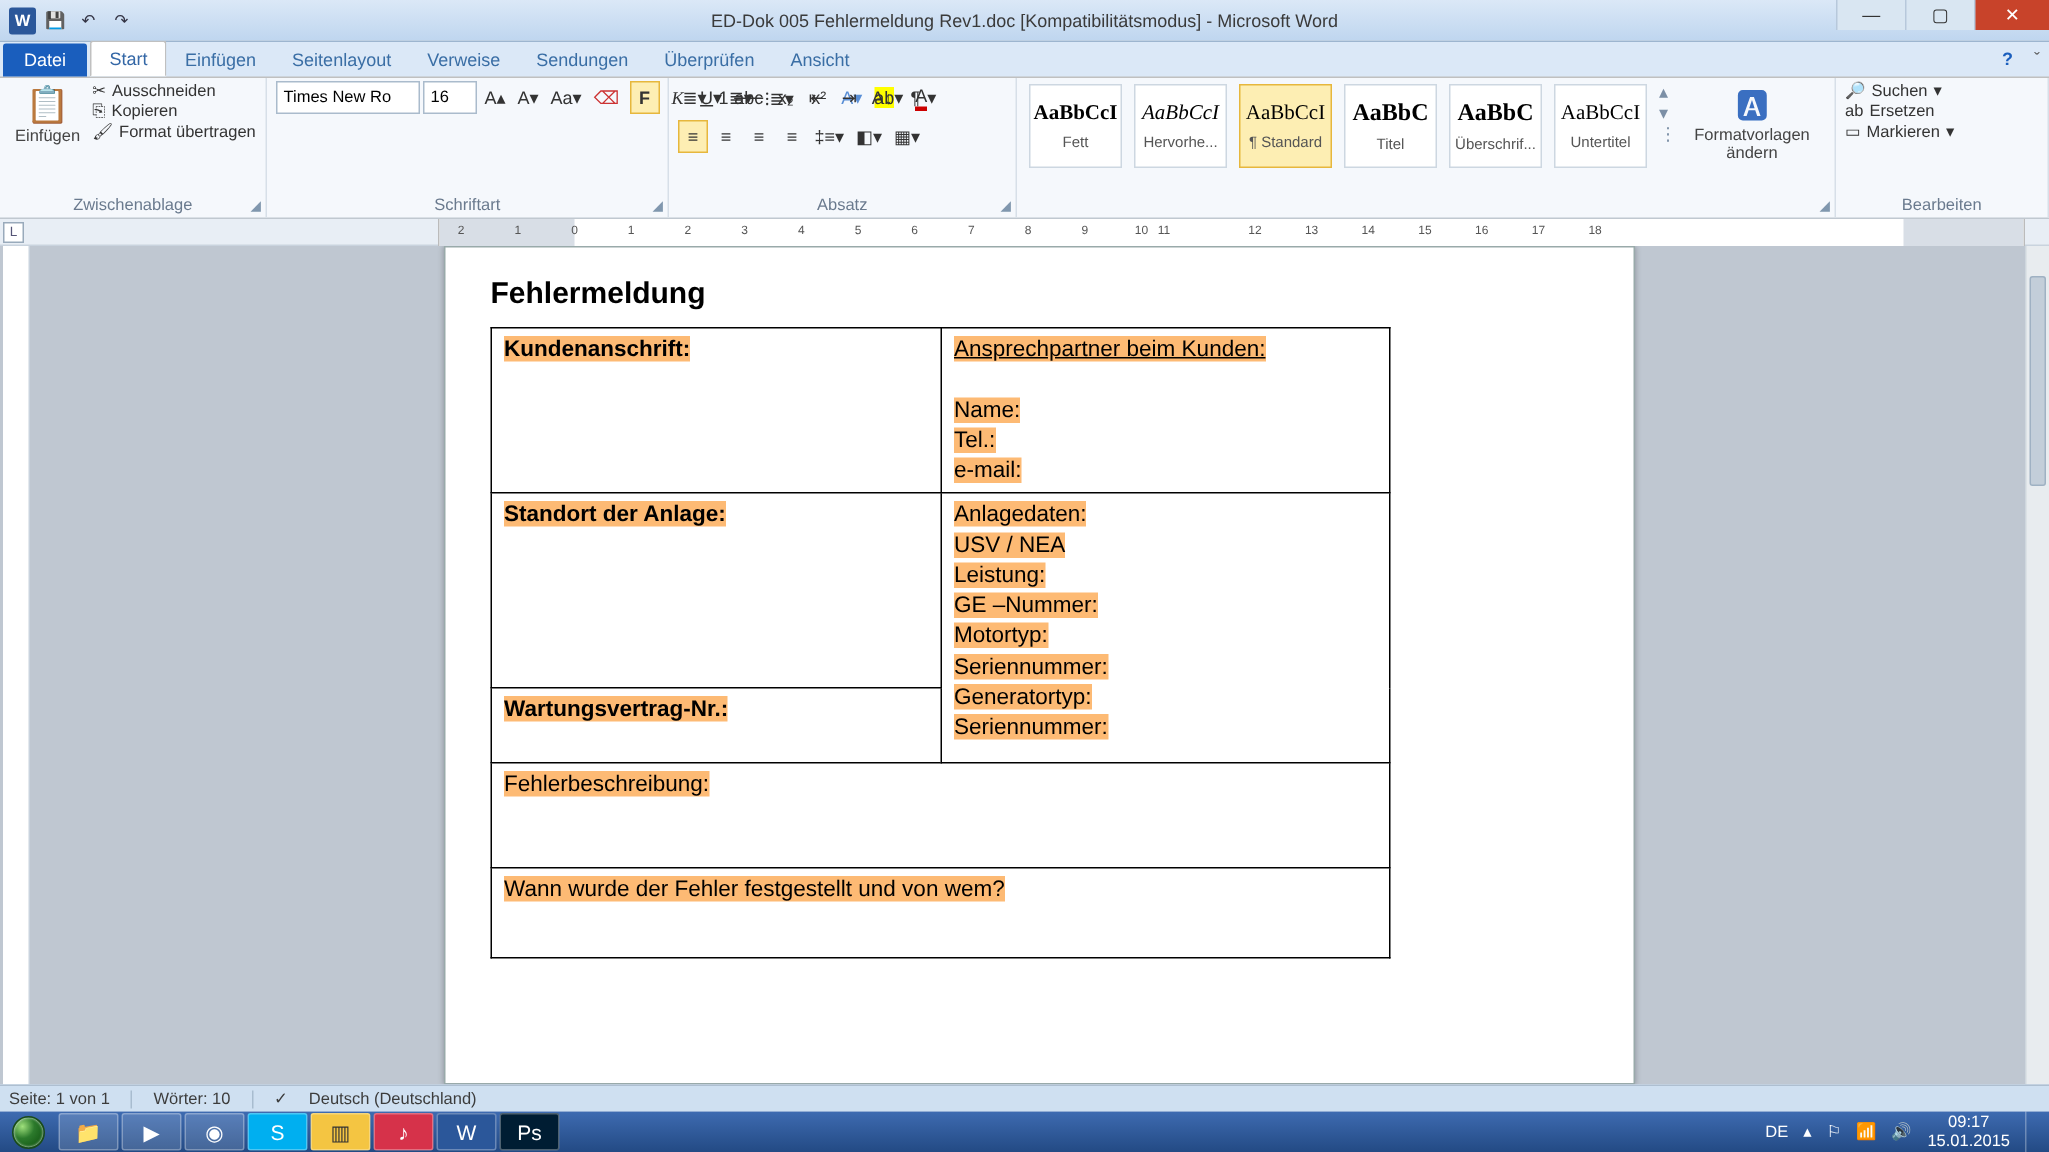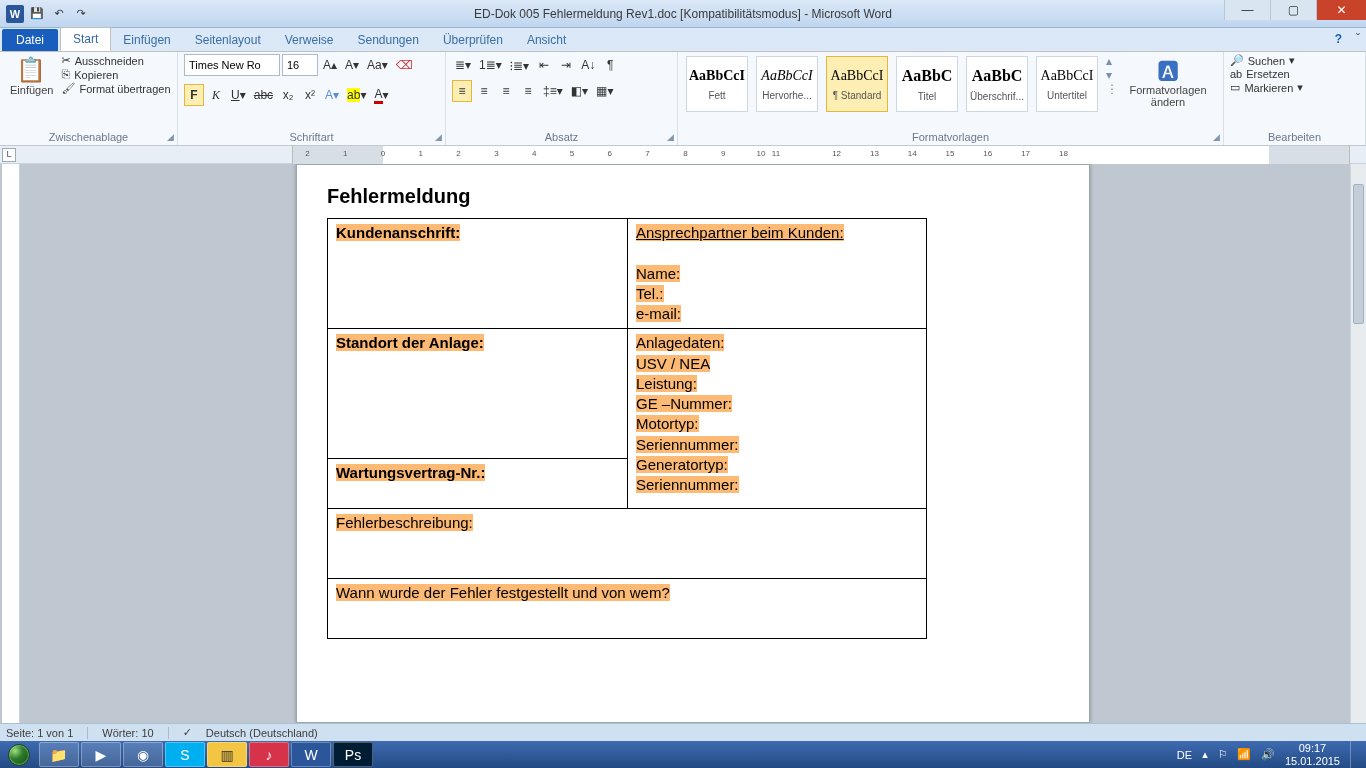--- a/index.html
+++ b/index.html
@@ -124,21 +124,21 @@
             <span>🖌</span>
             <span>Format übertragen</span>
           </div>
       </div>
     </div>
     <div class="group-label">Zwischenablage</div>
     <div class="dlauncher">◢</div>
   </div>
 
   <div class="group" style="width:268px;">
-    <div class="group-body" style="flex-direction:column;gap:4px;">
+    <div class="group-body" style="gap:4px;">
       <div class="fontsel">
         <input class="combo" style="width: 96px;" value="Times New Ro">
         <input class="combo" style="width: 36px;" value="16">
         <div class="rbtn">A▴</div>
         <div class="rbtn">A▾</div>
         <div class="rbtn">Aa▾</div>
         <div class="rbtn">
             <span style="color:#c33">⌫</span>
           </div>
       </div>
@@ -214,21 +214,20 @@
       <div class="stylebox">
           <span class="samp">AaBbCcI</span>
           <span class="nm">Untertitel</span>
         </div>
       <div class="vstack" style="justify-content:center;padding:0 2px;color:#7b8fa6;cursor:pointer">▴<br>▾<br>⋮</div>
       <div class="bigbtn">
         <span class="icon" style="color:#3a6fc1">🅰</span>
         <span style="max-width:80px;text-align:center">Formatvorlagen ändern</span>
       </div>
     </div>
-    <div class="group-label">Formatvorlagen</div>
     <div class="dlauncher">◢</div>
   </div>
 
   <div class="group" style="flex:1;">
     <div class="group-body">
       <div class="vstack">
         <div class="smallrow"><span>🔎</span><span>Suchen</span> ▾</div>
         <div class="smallrow">
             <span>ab</span>
             <span>Ersetzen</span>

